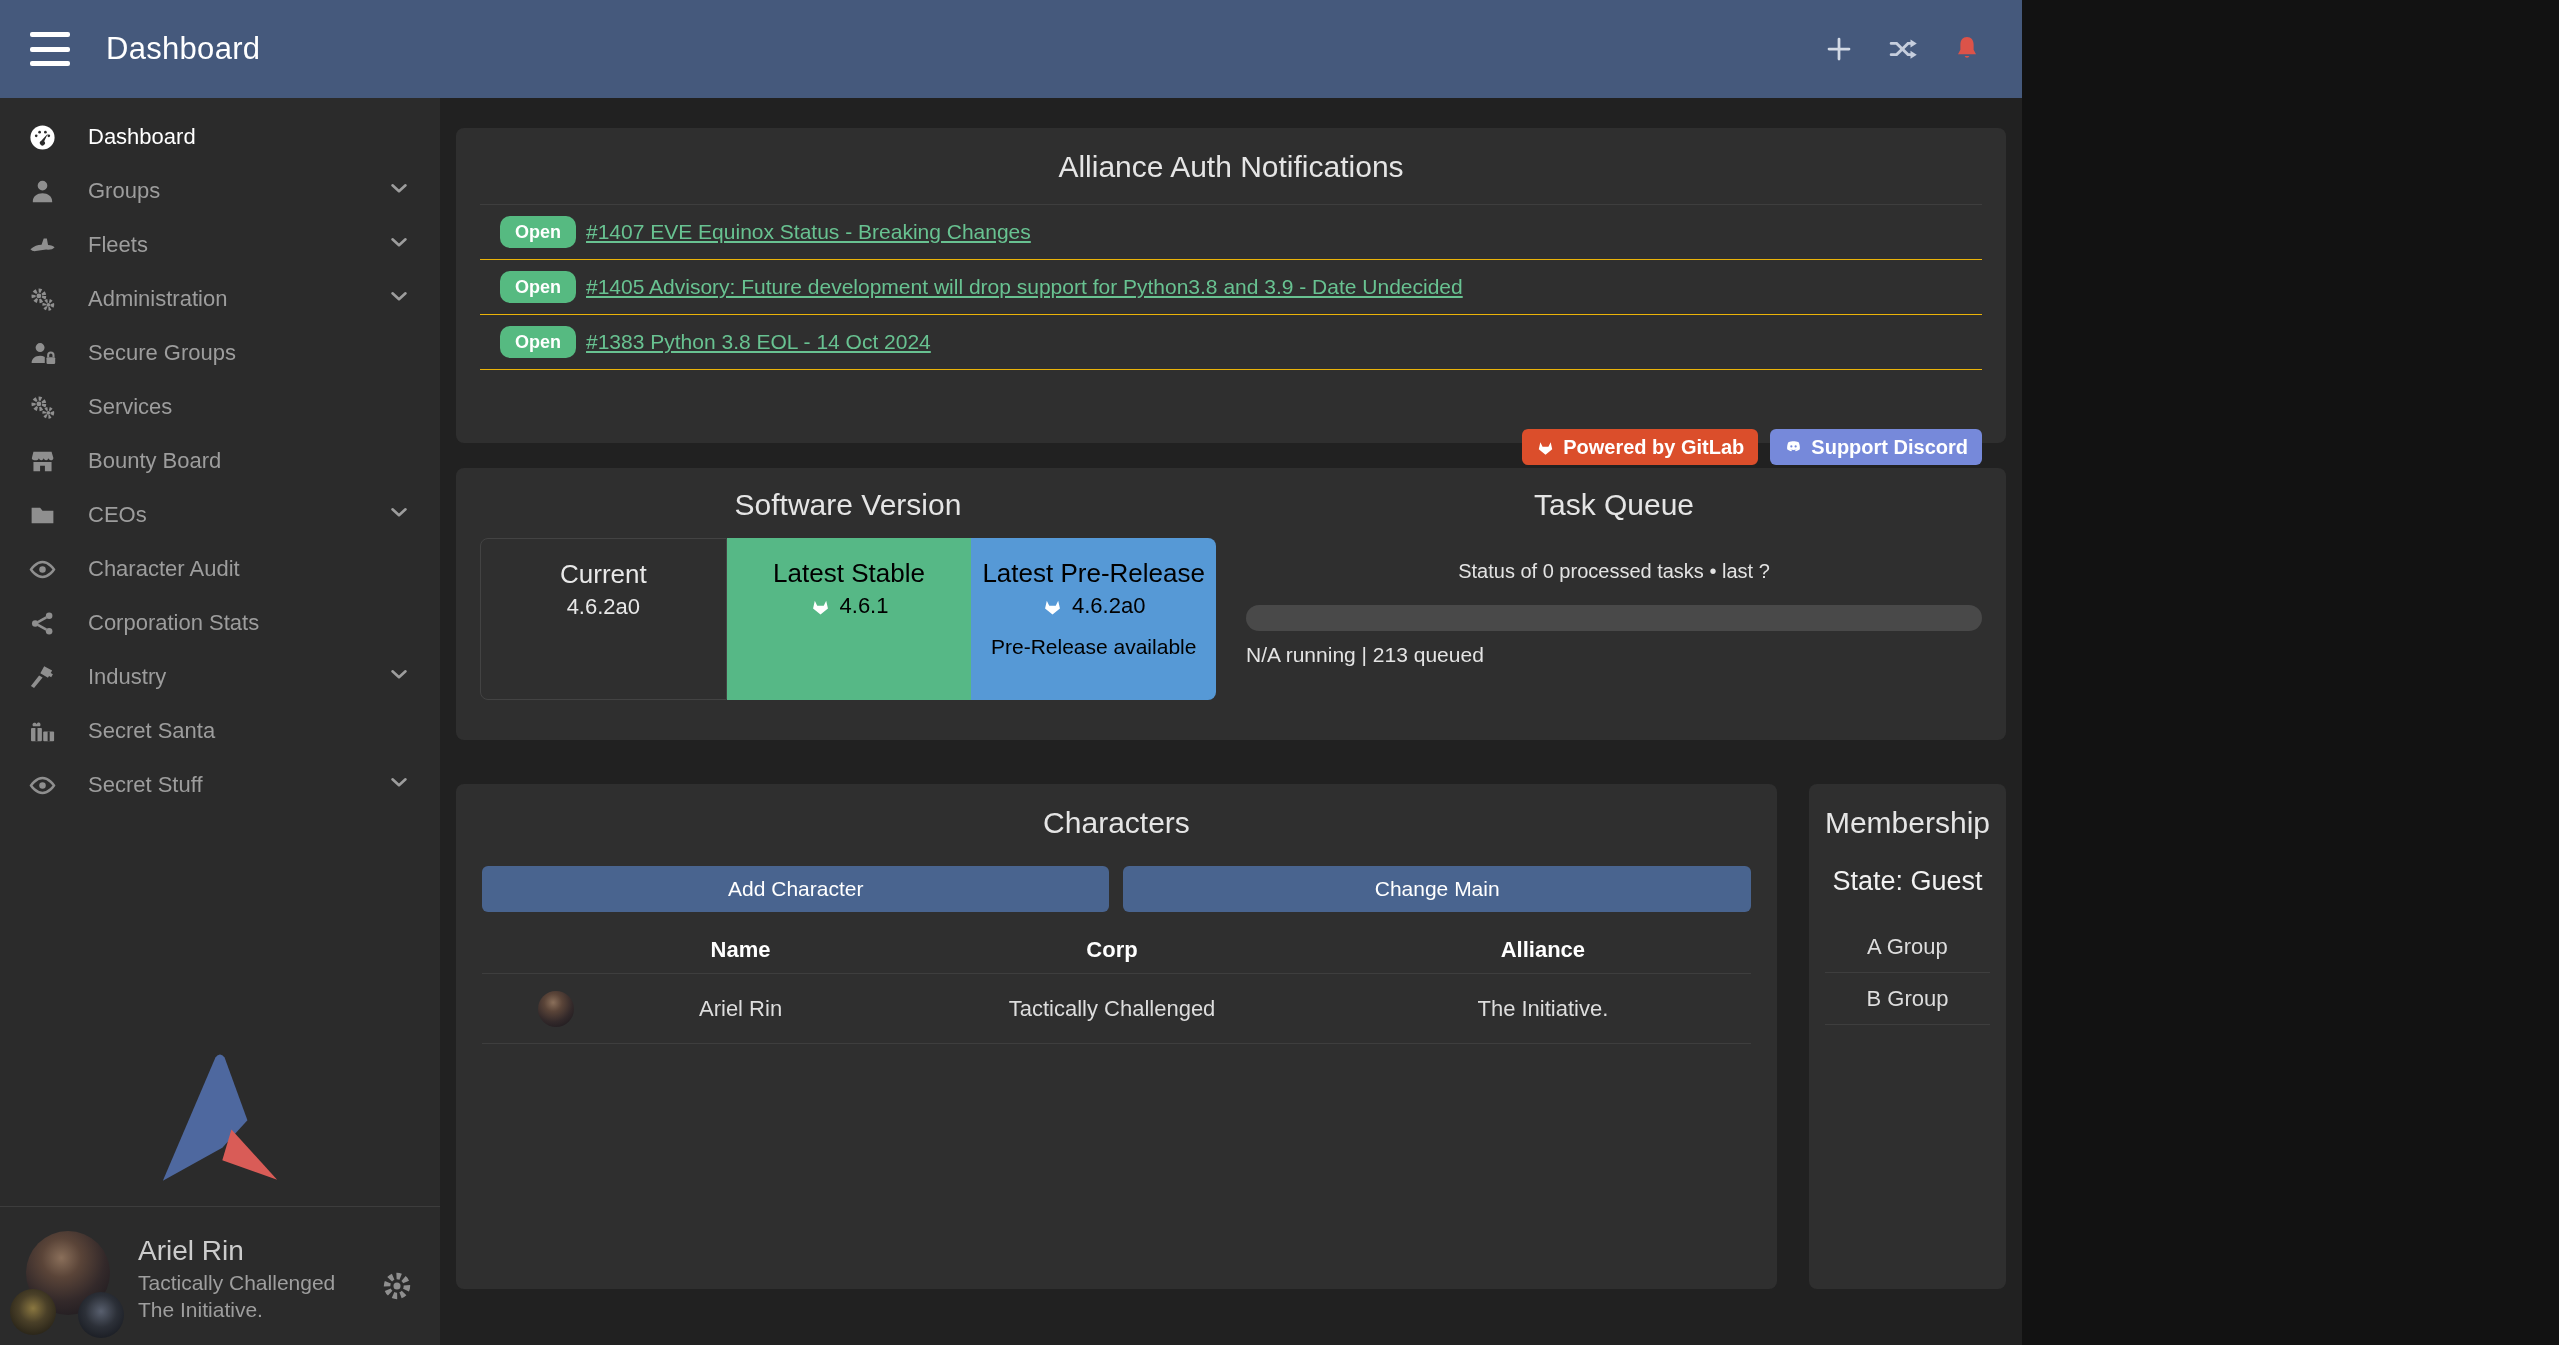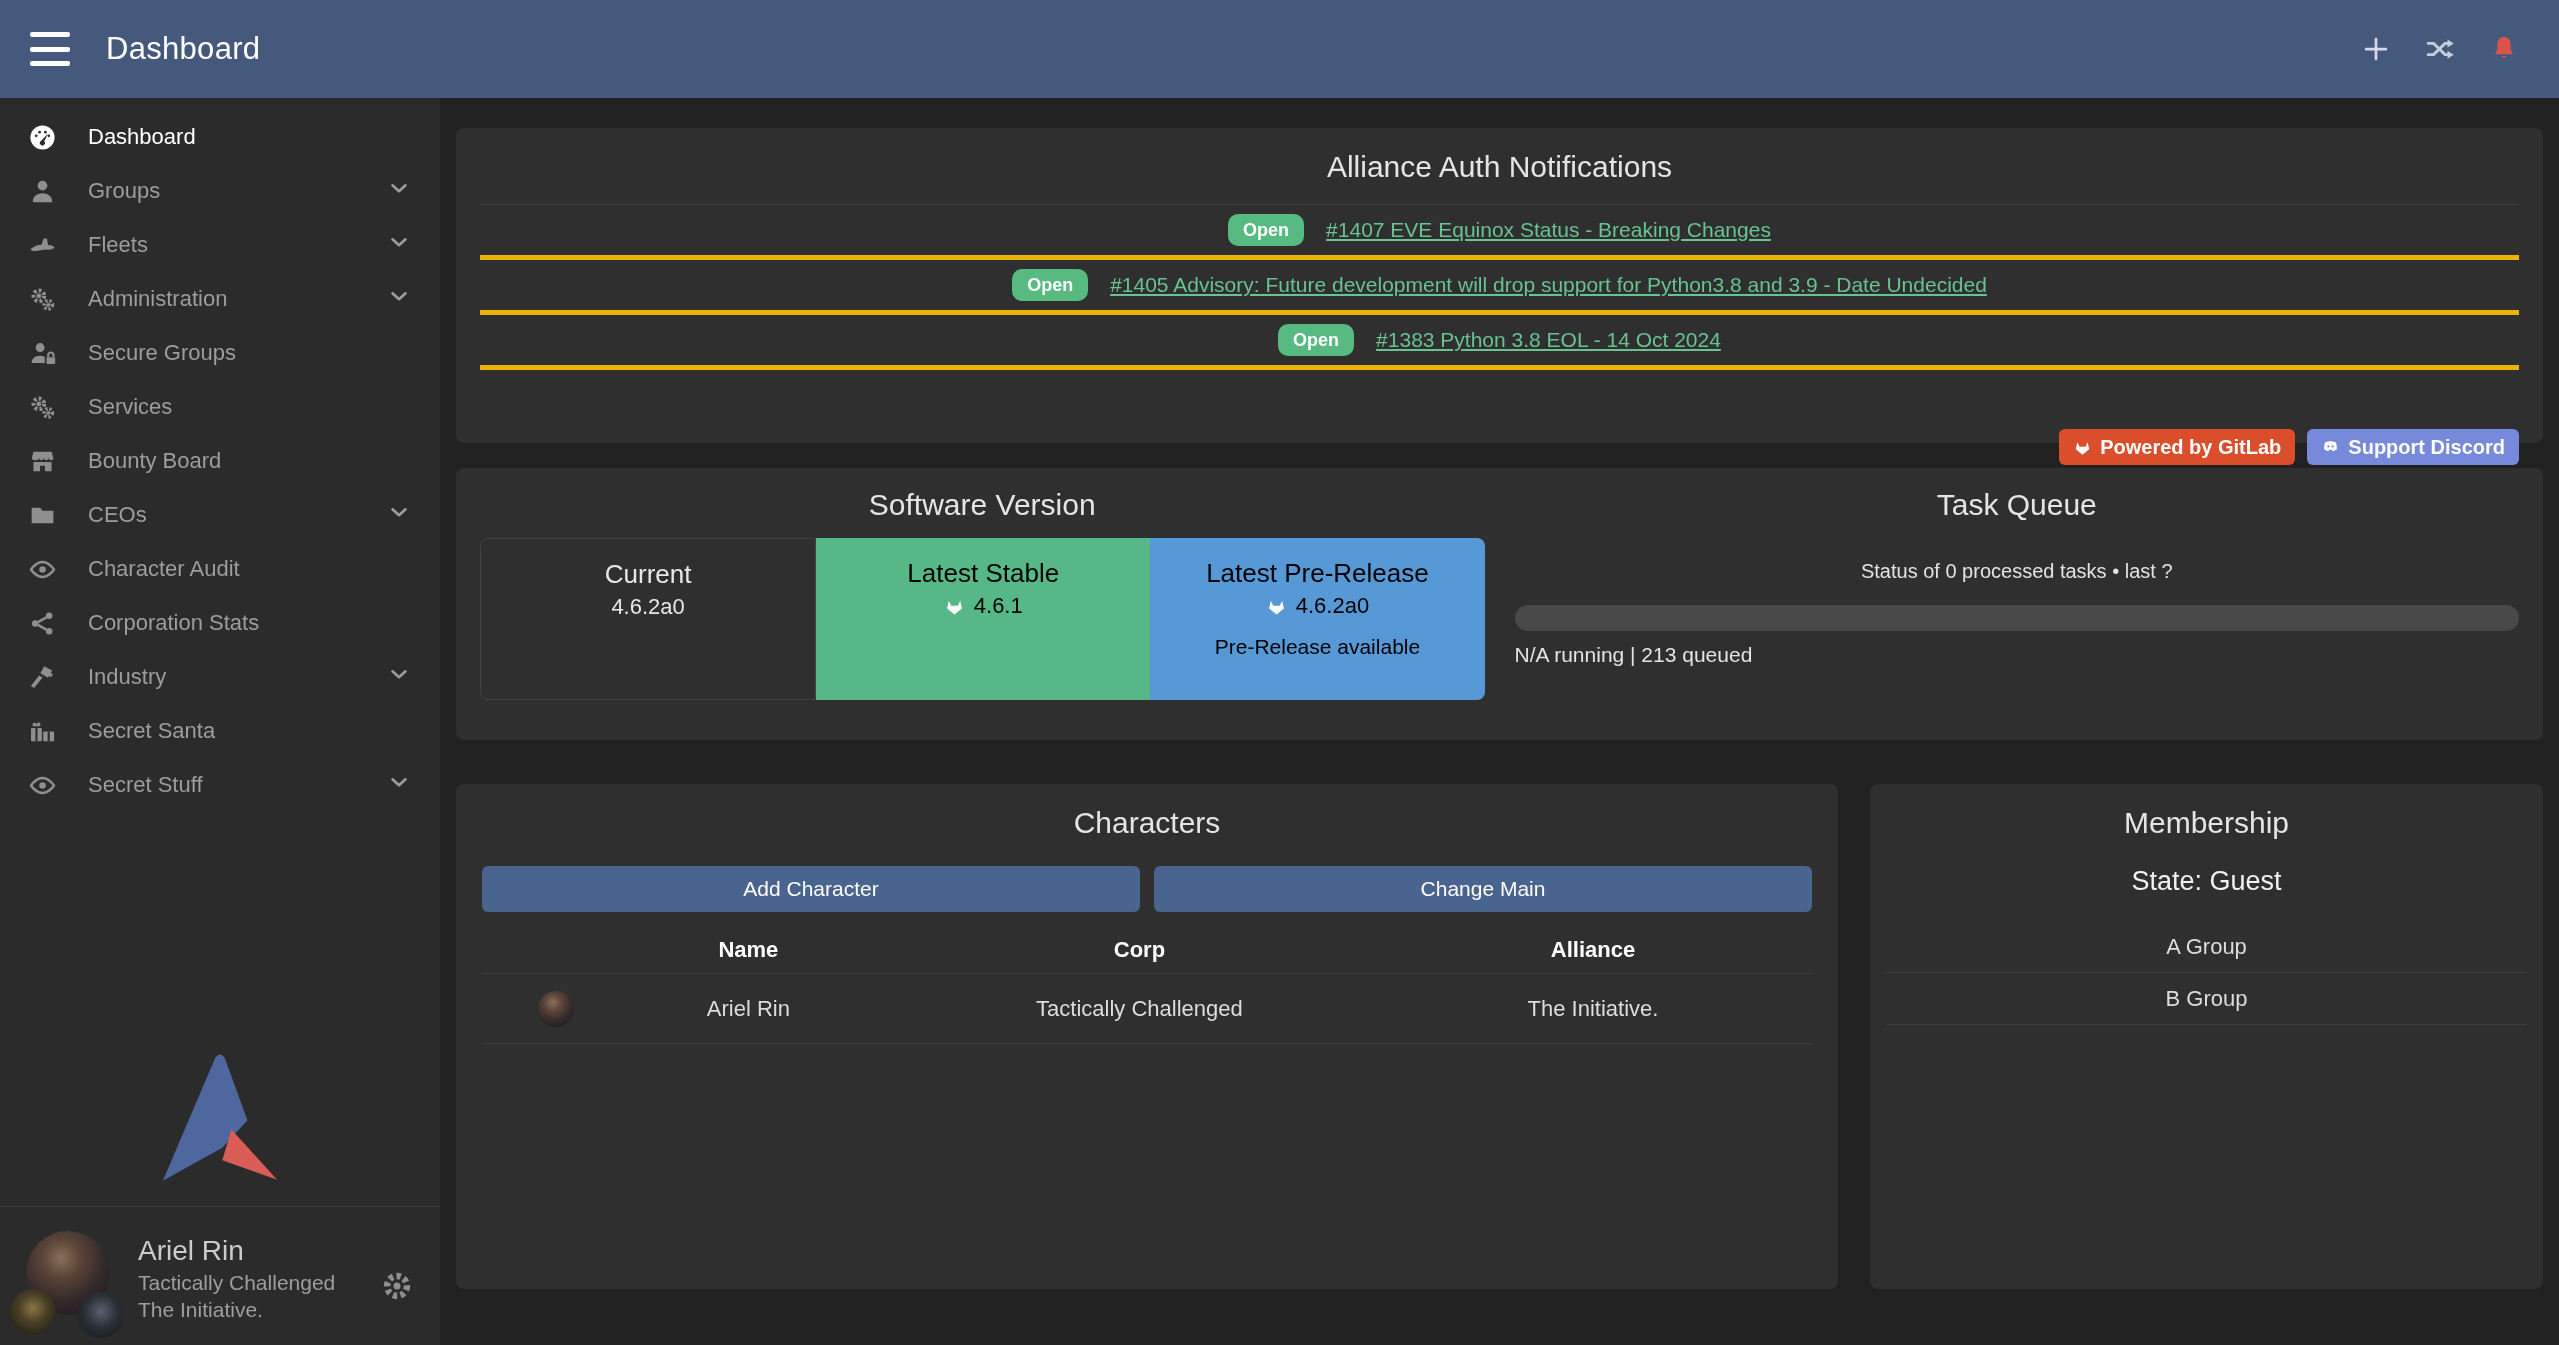--- a/index.html
+++ b/index.html
@@ -1,18 +1,18 @@
 <!DOCTYPE html>
 <html><head>
 <meta charset="utf-8">
 <style>
   * { margin:0; padding:0; box-sizing:border-box; }
   html,body { background:#121212; }
   body { font-family:"Liberation Sans", sans-serif; }
-  #screen { position:relative; width:2559px; height:1345px; background:#212121; overflow:hidden; }
+  #screen { position:relative; width:2022px; height:1345px; background:#212121; overflow:hidden; }
 
   
   .navbar { height:98px; background:#45597c; display:flex; align-items:center; padding:0 38px 0 30px; }
   .hamburger { width:40px; height:34px; display:flex; flex-direction:column; justify-content:space-between; cursor:pointer; }
   .hamburger .bar { height:5px; background:#ffffff; border-radius:2px; }
   .nav-title { color:#ffffff; font-size:31px; font-weight:400; margin-left:36px; letter-spacing:.3px; }
   .nav-right { margin-left:auto; display:flex; align-items:center; gap:30px; }
   .nav-icon { width:34px; height:34px; display:flex; align-items:center; justify-content:center; cursor:pointer; }
   .nav-icon svg { width:30px; height:30px; }
 
@@ -47,21 +47,21 @@
   .user-gear { margin-left:auto; align-self:center; color:#8f8f8f; cursor:pointer; }
   .user-gear svg { width:34px; height:34px; }
 
   
   .main { flex:1; padding:30px 16px 0 16px; overflow:hidden; }
   .panel { background:#2f2f2f; border-radius:8px; }
   .panel-title { color:#e5e5e5; font-size:30px; font-weight:400; text-align:center; }
 
   .panel-notifications { height:315px; padding:22px 24px 18px 24px; }
   .notif-list { margin-top:20px; border-top:1px solid #3e3e3e; }
-  .notif-item { height:55px; display:flex; align-items:center; gap:22px; padding:0 20px; border-bottom:5px solid #eab308;justify-content:center; }
+  .notif-item { height:55px; display:flex; align-items:center; gap:10px; padding:0 20px; border-bottom:1px solid #eab308; }
   .badge-open { background:#56ba81; color:#ffffff; font-size:18px; font-weight:700; padding:7px 15px; border-radius:10px; line-height:1; }
   .notif-link { color:#68c291; font-size:21px; text-decoration:underline; cursor:pointer; }
   .notif-badges { display:flex; justify-content:flex-end; gap:12px; margin-top:24px; }
   .shield { display:flex; align-items:center; gap:8px; color:#ffffff; font-size:20px; font-weight:700;
             padding:6px 14px; border-radius:6px; cursor:pointer; line-height:1.2;margin-top:35px; }
   .shield svg { width:19px; height:19px; }
   .shield.gitlab { background:#db4e2b; }
   .shield.discord { background:#7689da; }
 
   .panel-versions { height:272px; margin-top:25px; padding:20px 24px 18px 24px; display:grid; grid-template-columns:1fr 1fr; column-gap:30px; }

